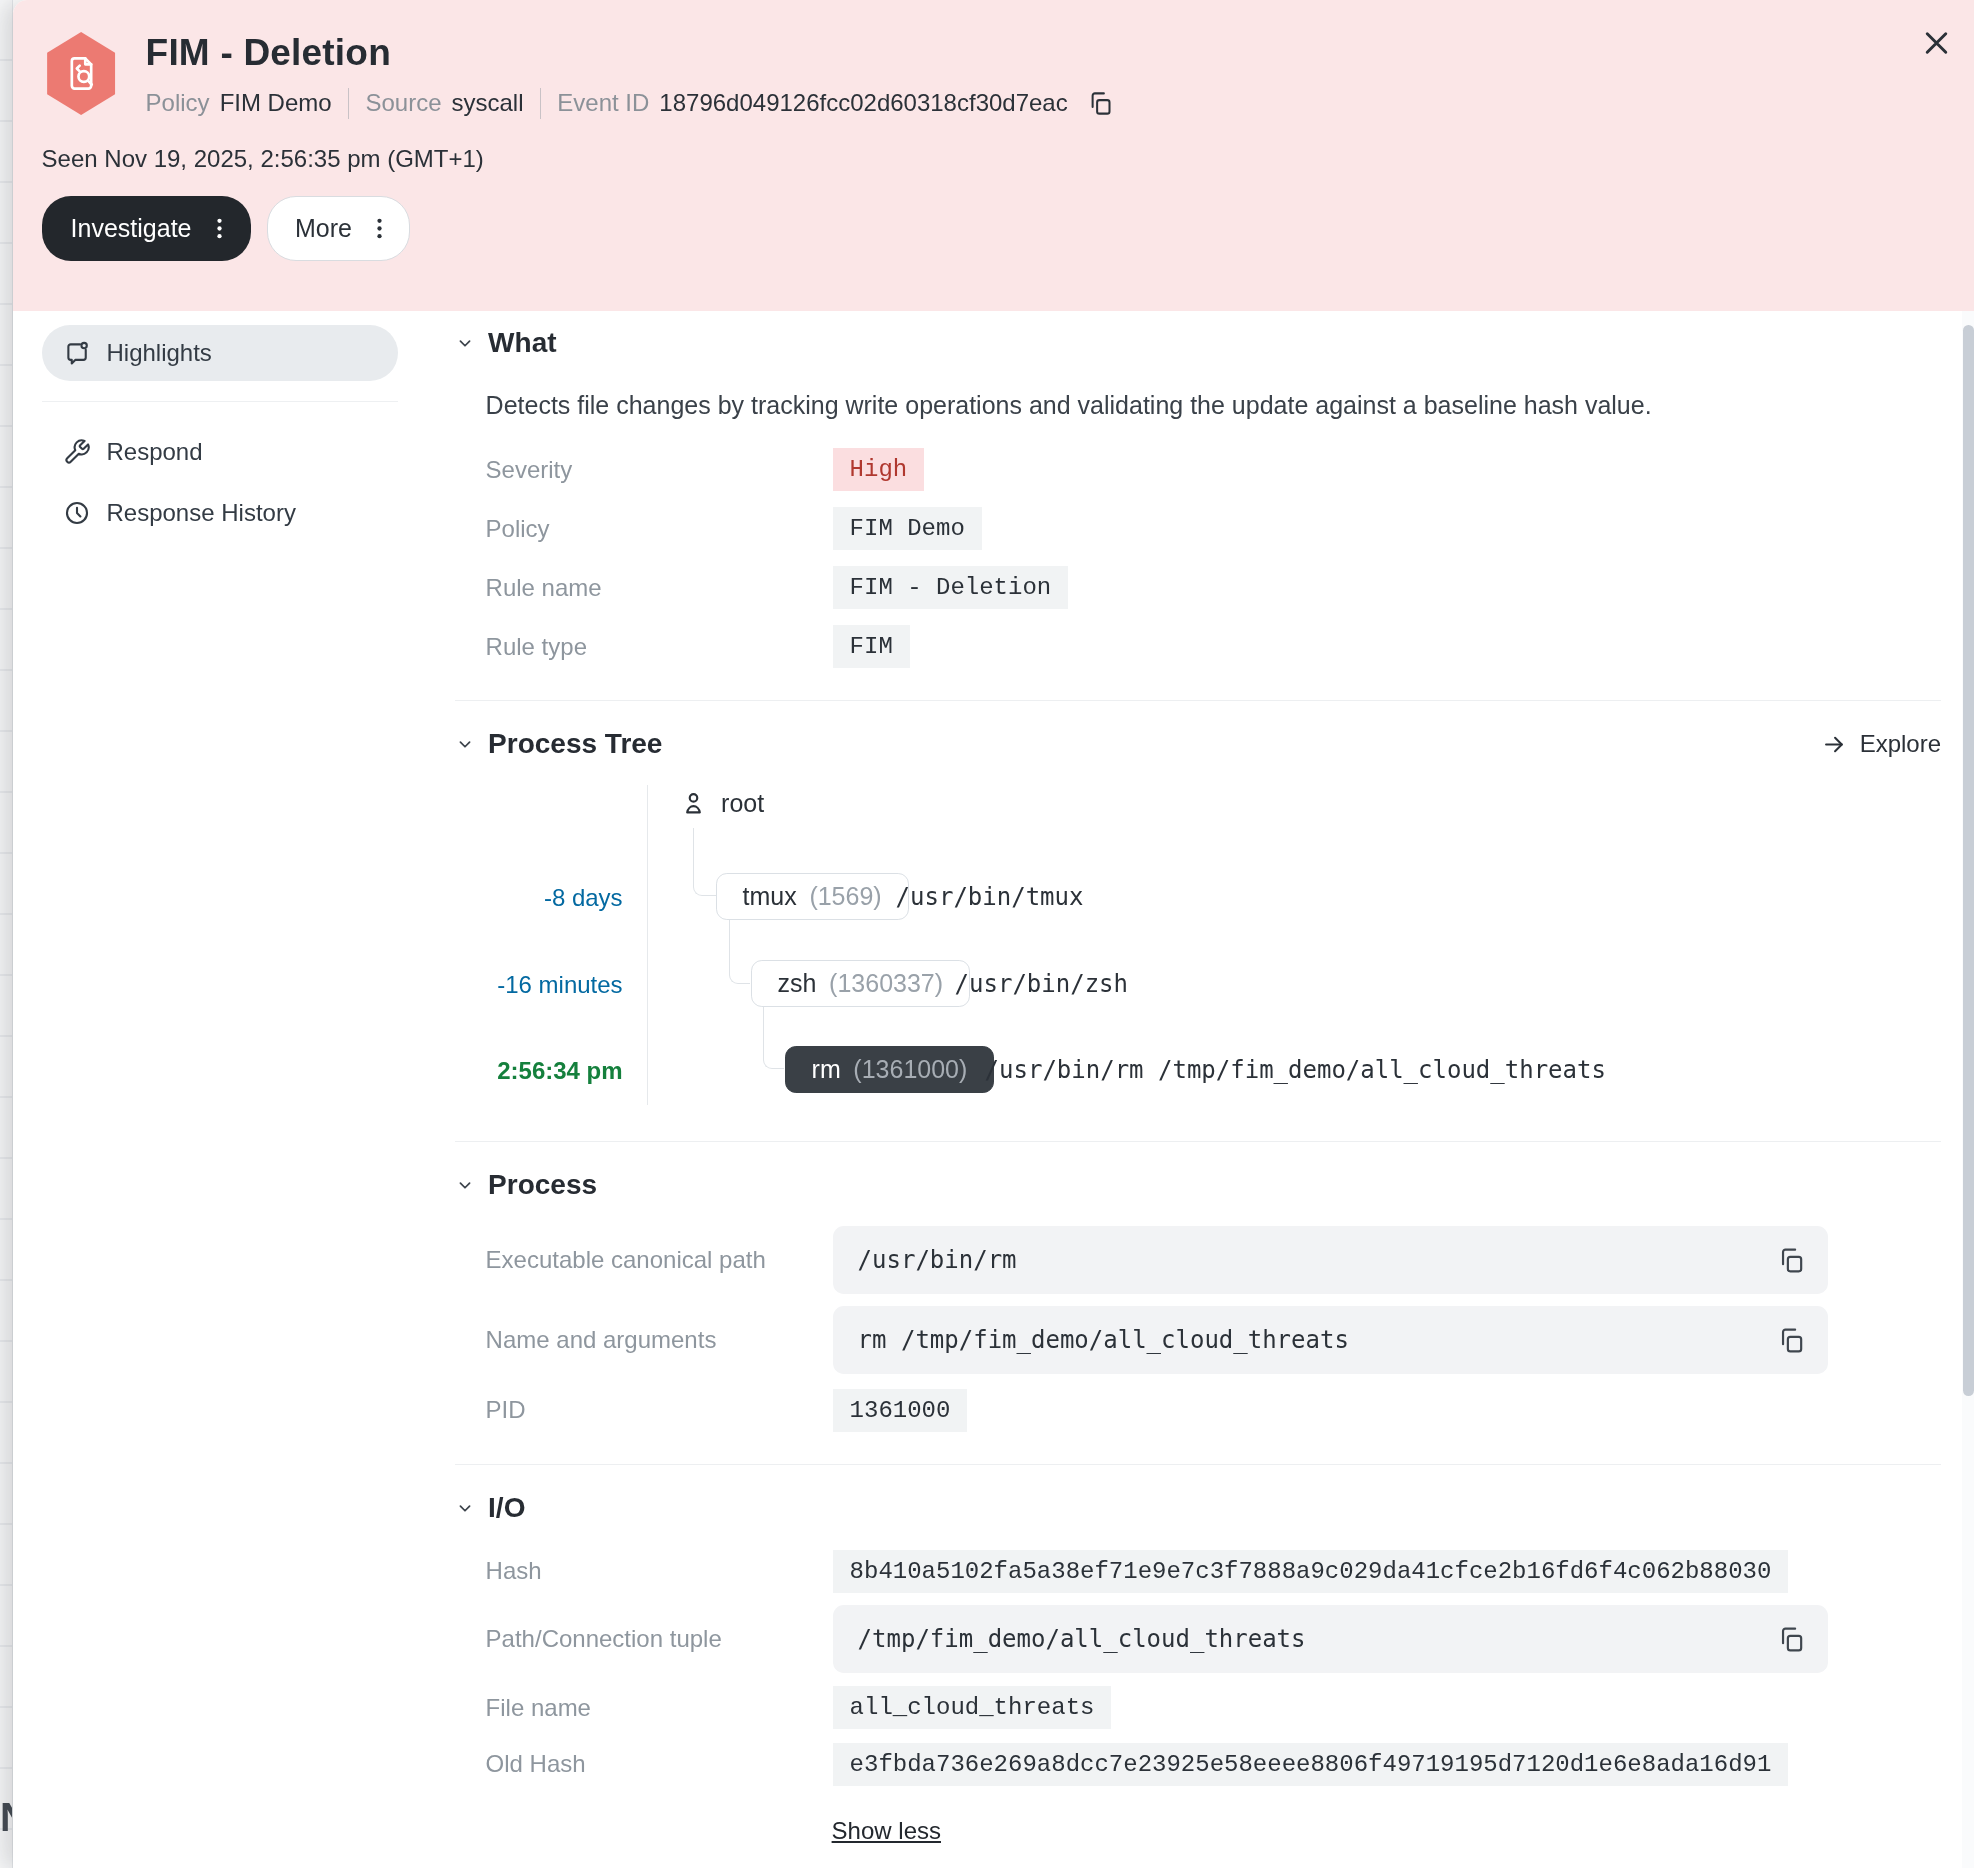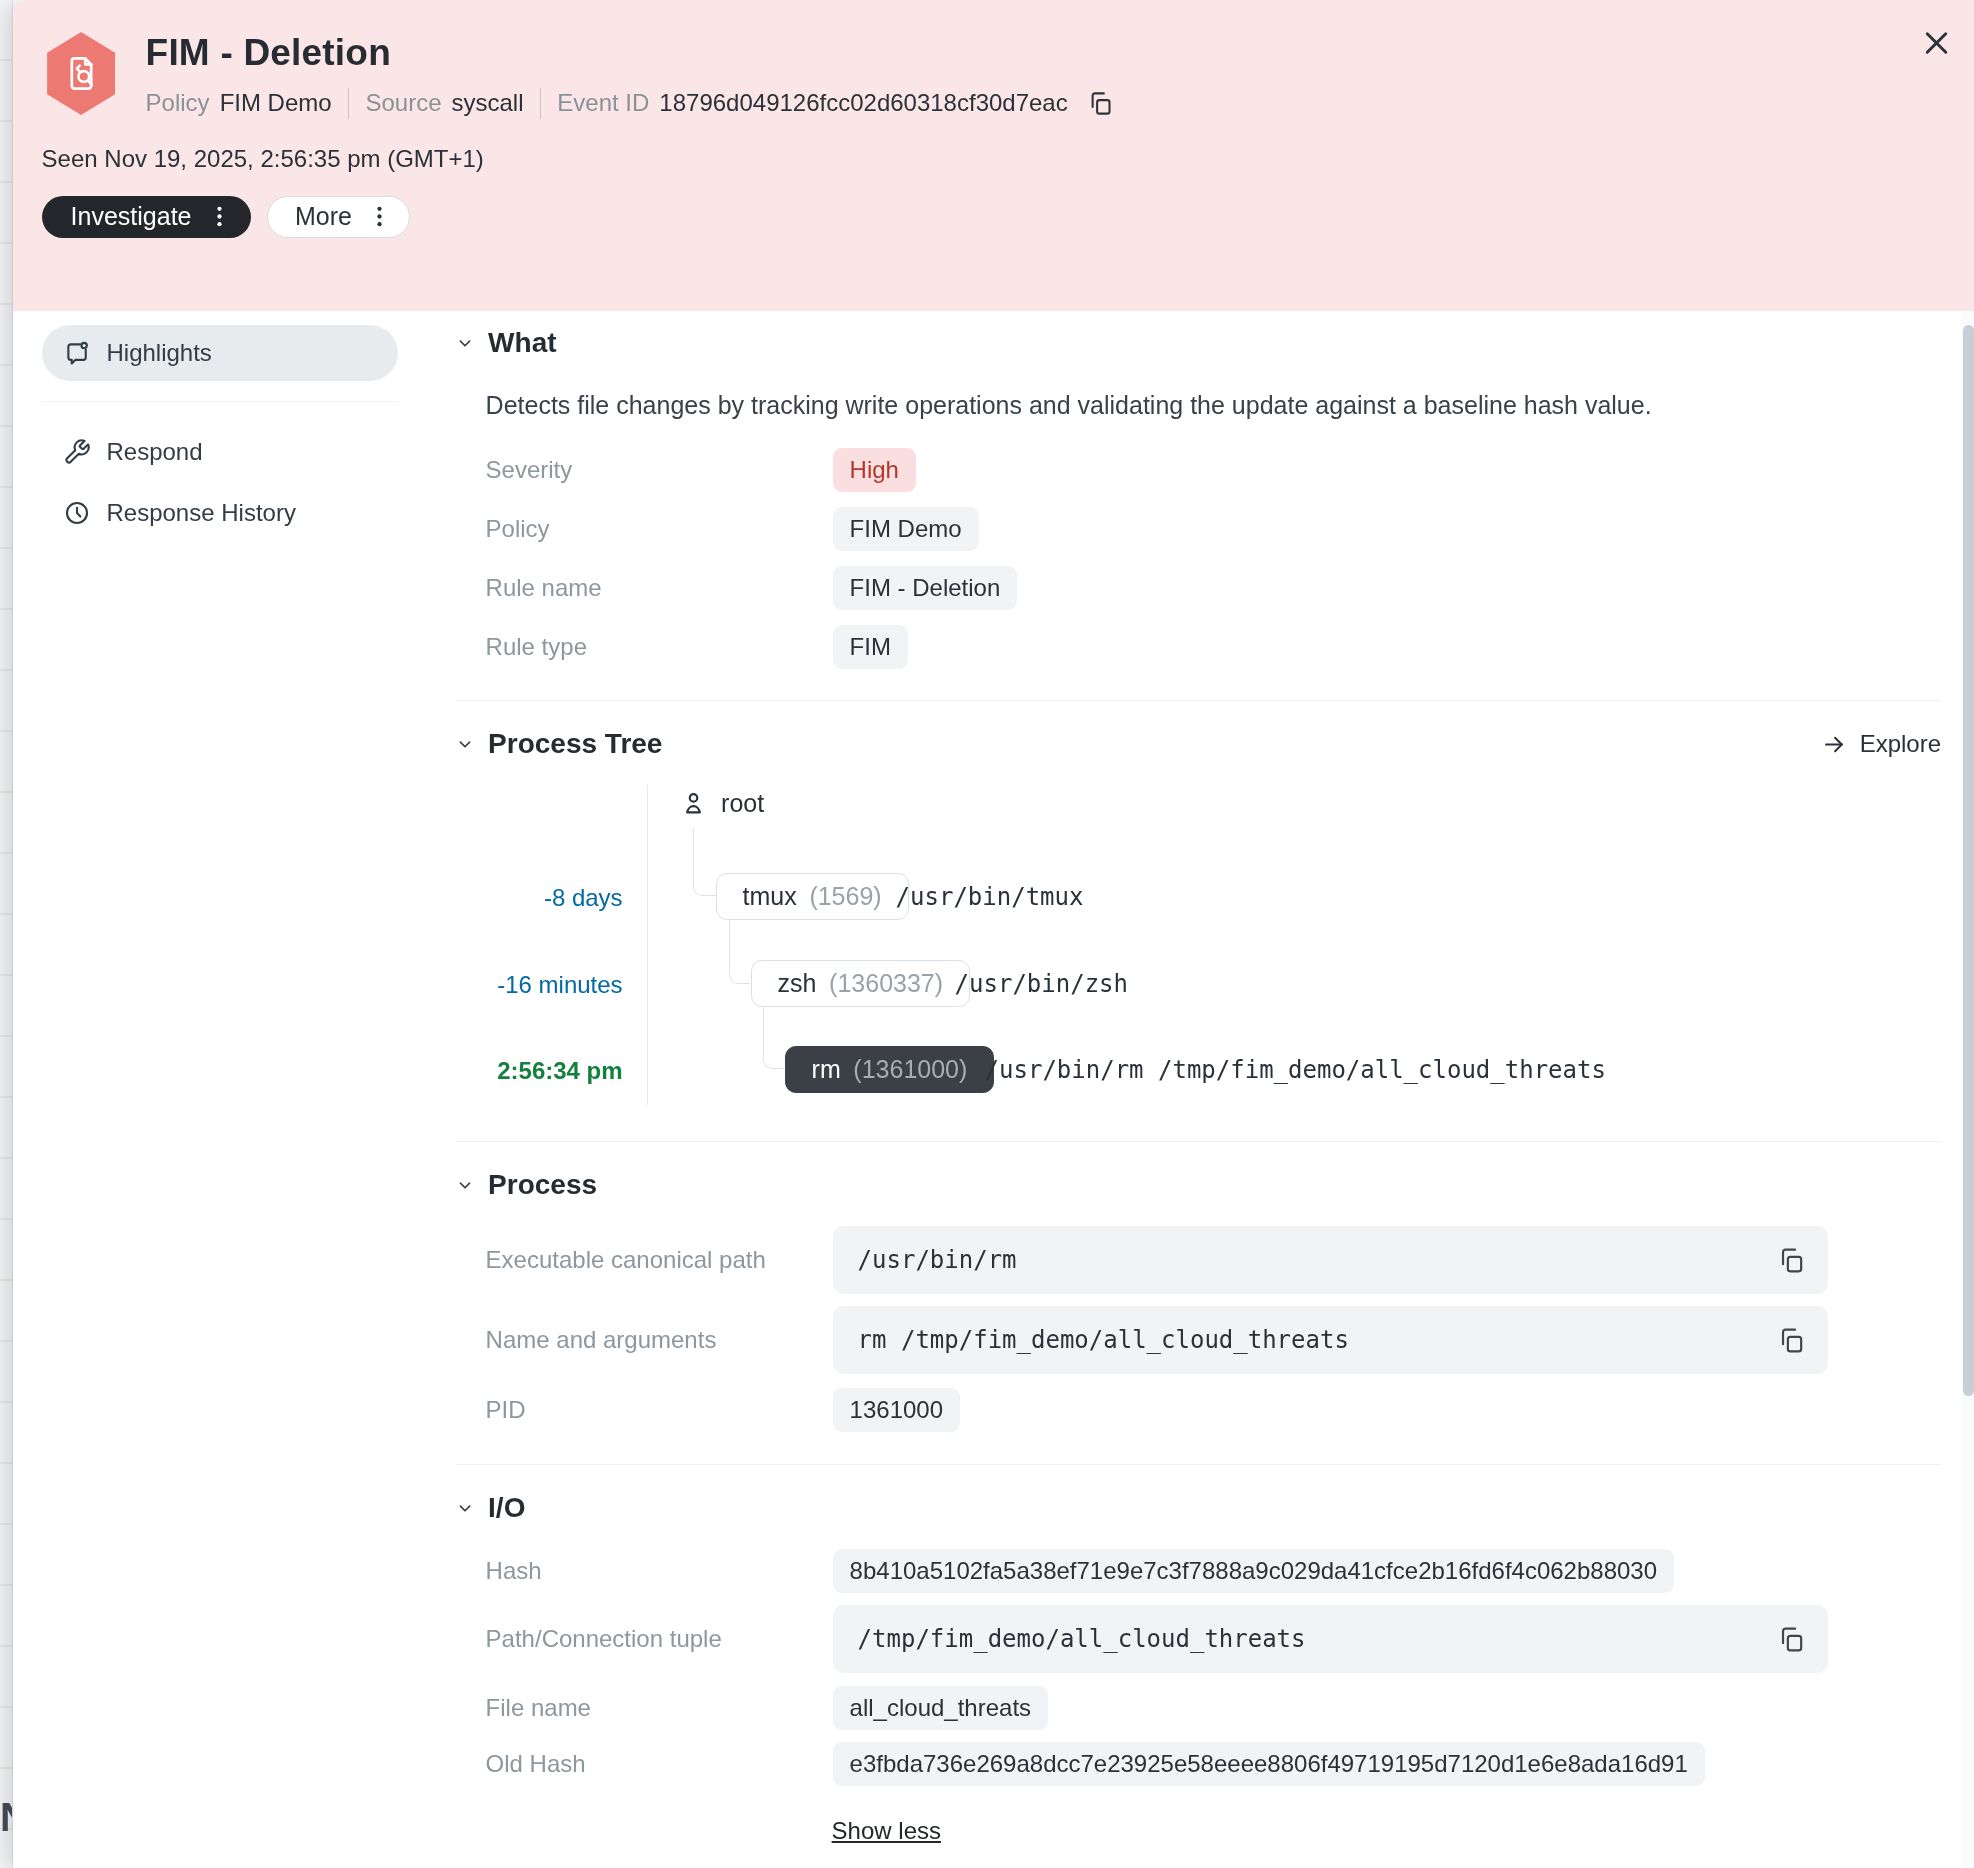--- a/index.html
+++ b/index.html
@@ -36,21 +36,21 @@
   .title-block{ margin-left:25px; padding-top:0; }
   .page-title{ margin:0; font-size:37px; font-weight:600; color:#272c33; letter-spacing:0.2px; }
   .meta-row{ display:flex; align-items:center; gap:16px; margin-top:13.5px; font-size:24px; white-space:nowrap; }
   .meta-pair{ display:flex; align-items:baseline; gap:10px; }
   .meta-label{ color:#8b9198; }
   .meta-value{ color:#2b3138; }
   .meta-sep{ width:1.8px; height:31px; background:#c9c2c6; }
   .copy-btn{ background:none; border:none; padding:0; margin-left:3.6px; cursor:pointer; color:#2b3138; display:flex; align-items:center; }
   .seen-row{ margin-top:26px; font-size:24px; color:#2b3138; }
   .actions-row{ margin-top:23.4px; display:flex; gap:16px; }
-  .btn{ height:42px; border-radius:29px; display:inline-flex; align-items:center; gap:14.4px; font-size:25px;
+  .btn{ height:65px; border-radius:29px; display:inline-flex; align-items:center; gap:14.4px; font-size:25px;
         font-family:inherit; cursor:pointer; }
   .btn-dark{ background:#23272c; color:#fff; border:none; padding:0 18px 0 29px; }
   .btn-light{ background:#fff; color:#2b3138; border:1.4px solid #d9dce0; padding:0 16px 0 27px; }
   .close-btn{ position:absolute; top:18px; right:14.4px; width:49px; height:49px; background:none; border:none;
               color:#2b3138; cursor:pointer; display:flex; align-items:center; justify-content:center; }
 
   
   .drawer-body{ display:flex; height:1558px; }
 
   .sidebar{ width:400px; flex-shrink:0; padding:14.4px 0 0 29px; }
@@ -66,21 +66,21 @@
   .sec-head-row{ display:flex; align-items:center; justify-content:space-between; }
   .sec-title{ font-size:28px; font-weight:600; color:#272c33; }
   .chev{ display:flex; color:#3c434b; }
   .explore-link{ display:flex; align-items:center; gap:11.7px; font-size:24px; color:#2b3138; cursor:pointer; }
   .sec-div{ border:none; border-top:1.4px solid #edeff1; margin:29px 0 27px; }
 
   
   .what-desc{ margin:32px 0 25px 31px; font-size:25px; color:#3a4149; }
   .frow{ display:flex; align-items:center; margin-left:31px; min-height:49px; margin-bottom:10px; }
   .flabel{ width:347px; flex-shrink:0; font-size:24px; color:#8e969e; }
-  .badge{ background:#f1f3f4; border-radius:9px; padding:8px 17px; font-size:24px; color:#2b3138; }
+  .badge{ background:#f1f3f4; border-radius:0; padding:8px 17px; font-size:24px; color:#2b3138;font-family:Liberation Mono, monospace; }
   .badge.high{ background:#fbdee0; color:#b0382f; }
 
   
   .tree{ position:relative; height:329px; margin:23.4px 0 0 31px; }
   .tree .rail{ position:absolute; left:161px; top:1.8px; height:320px; border-left:1.8px solid #e6e9ec; }
   .t-time{ position:absolute; width:137px; left:0; text-align:right; font-size:24px; color:#0369a1; white-space:nowrap; }
   .t-time.bold{ color:#15803d; font-weight:700; }
   .t-user{ position:absolute; left:193px; top:5.4px; display:flex; align-items:center; gap:13.5px;
            font-size:25px; color:#2b3138; }
   .conn{ position:absolute; border-left:1.8px solid #dfe3e7; border-bottom:1.8px solid #dfe3e7;

